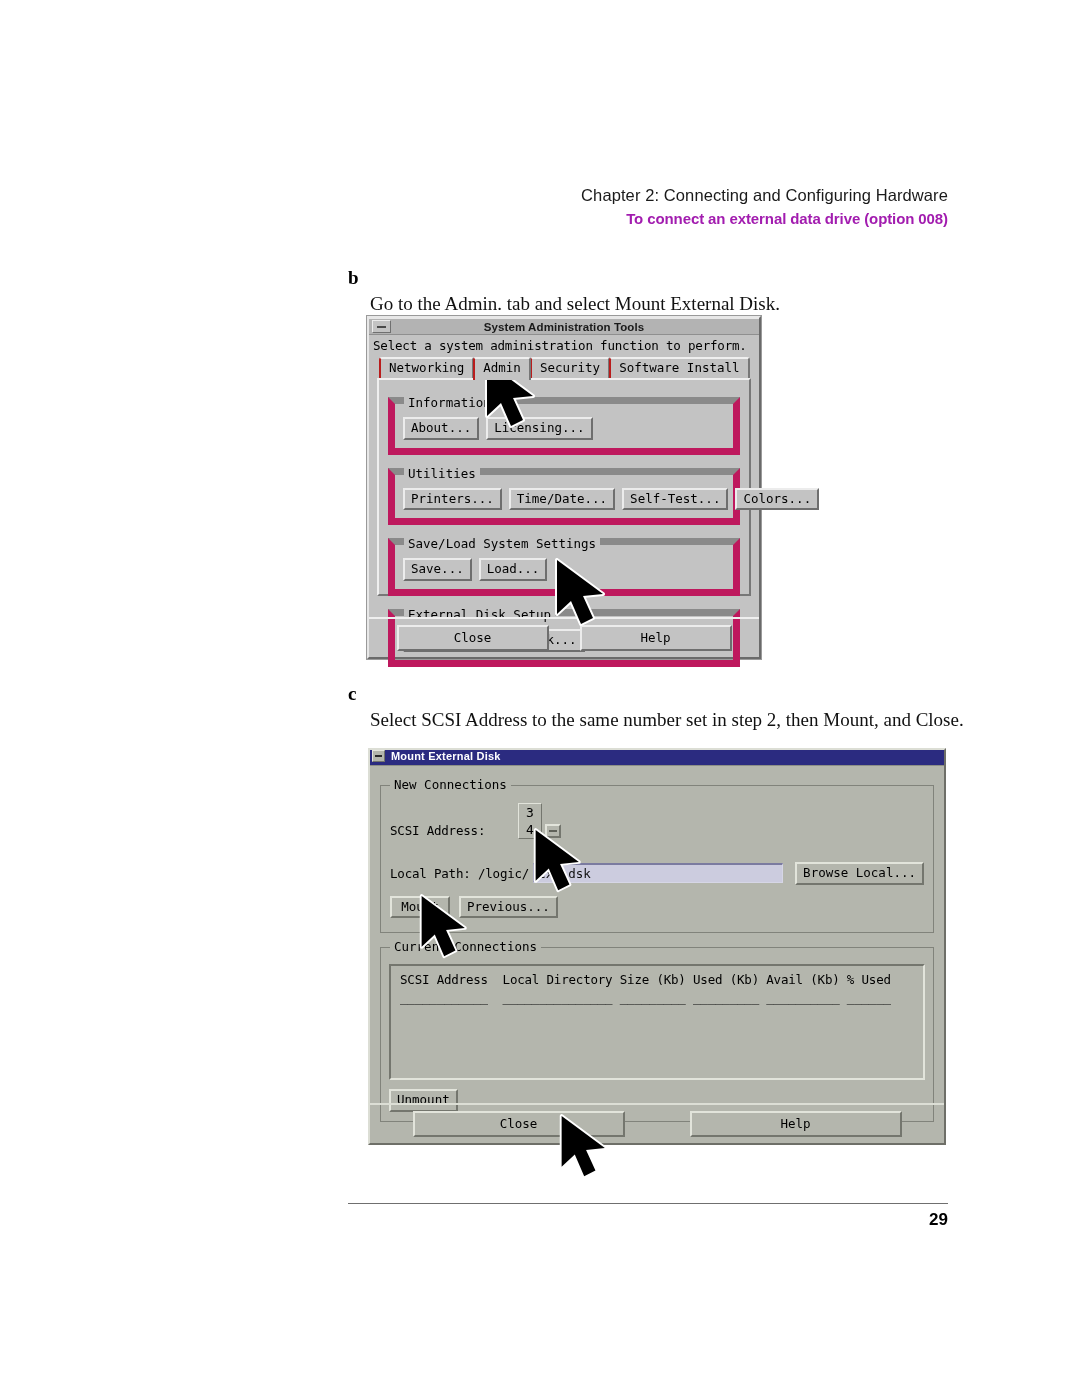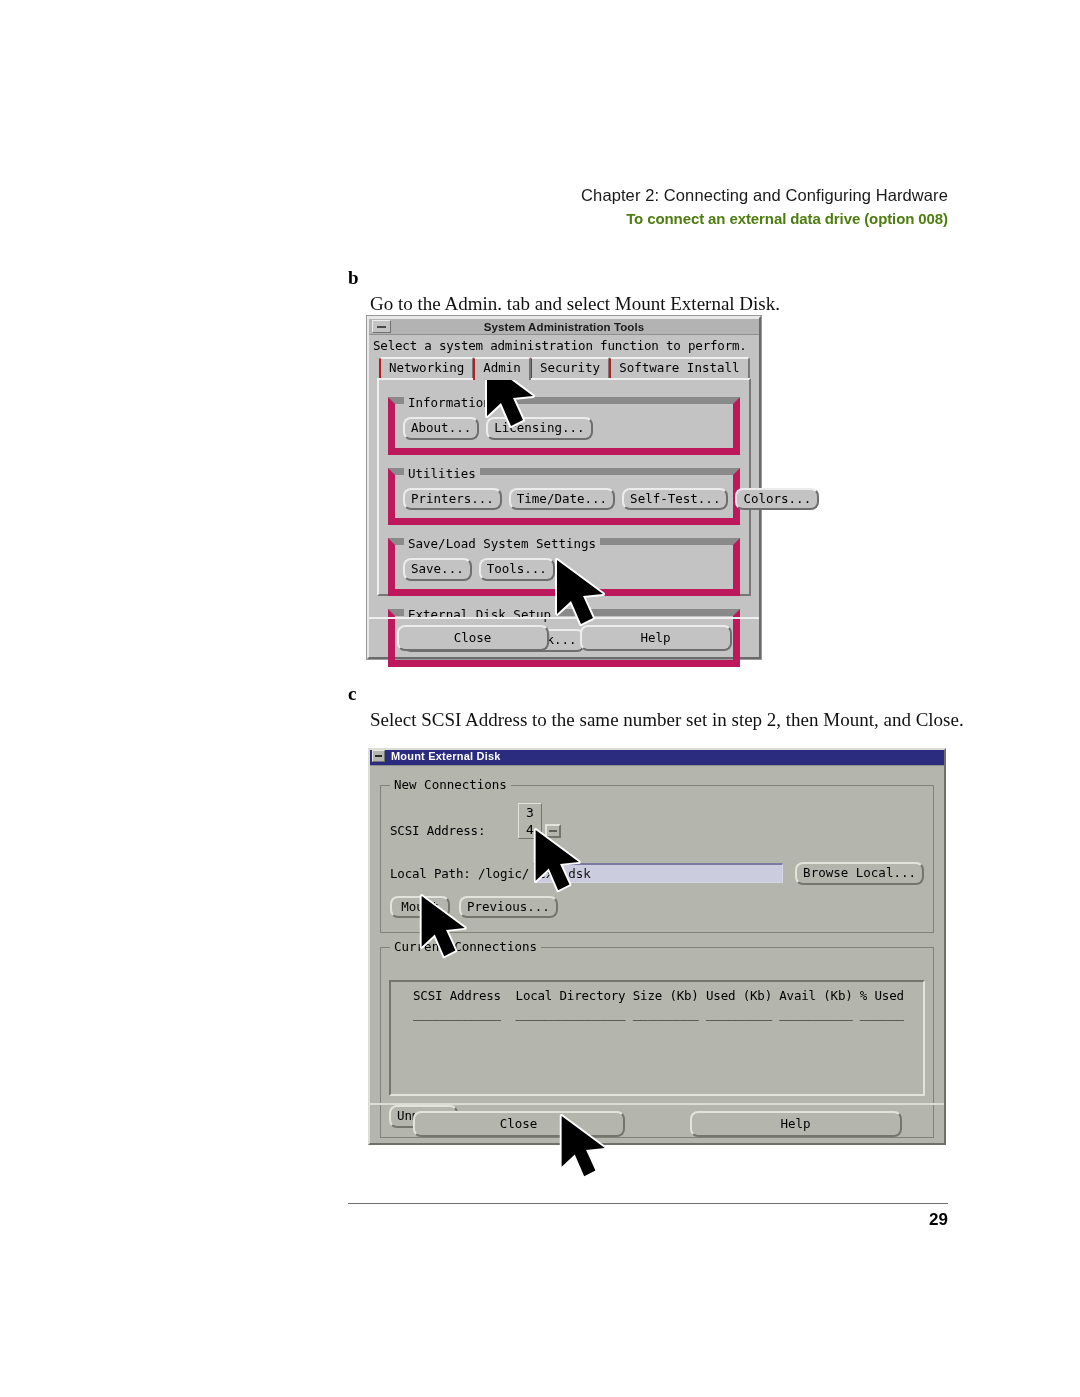--- a/index.html
+++ b/index.html
@@ -15,21 +15,21 @@
 
   
   .page-header { position:absolute; left:348px; top:184px; width:600px; text-align:right; }
   .chapter-line {
     font-family:"Liberation Sans", sans-serif;
     font-size:16.5px; font-weight:400; color:#1a1a1a;
     letter-spacing:.1px; line-height:1.35;
   }
   .section-line {
     font-family:"Liberation Sans", sans-serif;
-    font-size:15px; font-weight:700; color:#4d7c0f;
+    font-size:15px; font-weight:700; color:#a21caf;
     margin-top:3px; line-height:1.35; letter-spacing:-.1px;
   }
 
   
   .step { position:absolute; display:flex; }
   .step-letter {
     font-family:"Liberation Serif", serif;
     font-weight:700; font-size:19px; width:22px; flex:0 0 22px;
   }
   .step-text {
@@ -41,21 +41,20 @@
 
   
   .m-btn {
     font-family:"DejaVu Sans Mono", monospace;
     font-size:12.5px; color:#000;
     background:#c3c3c3;
     border-top:2px solid #ececec; border-left:2px solid #ececec;
     border-right:2px solid #6e6e6e; border-bottom:2px solid #6e6e6e;
     padding:1px 6px 2px 6px; display:inline-block; white-space:nowrap;
     line-height:1.25;
-    border-radius:8px;
   }
   .m-group {
     border:7px solid #be185d;
     border-top-color:#8a8a8a;
     position:relative; margin-top:9px;
   }
   .m-group > .m-legend {
     position:absolute; top:-9px; left:9px;
     background:#c3c3c3; padding:0 4px;
     font-family:"DejaVu Sans Mono", monospace; font-size:12.5px;
@@ -182,24 +181,24 @@
     border-top:2px solid #7b7ba0; border-left:1px solid #9b9bb8;
     border-right:1px solid #d6d6e6; border-bottom:1px solid #d6d6e6;
     display:flex; align-items:center; padding-left:4px;
     font-family:"DejaVu Sans Mono", monospace; font-size:12.5px; color:#111;
     position:relative;
   }
   .path-input .caret { position:absolute; left:1px; top:2px; bottom:2px; width:1px; background:#4a4a70; }
   .mount-row { display:flex; gap:9px; margin-top:11px; }
 
   .cc-list {
-    background:#b4b6ad; height:116px; margin-top:18px;
+    background:#b4b6ad; height:116px; margin-top:2px;
     border-top:2px solid #74766e; border-left:2px solid #74766e;
     border-right:2px solid #e2e4db; border-bottom:2px solid #e2e4db;
-    padding:5px 22px; font-family:"DejaVu Sans Mono", monospace; font-size:12.5px;
+    padding:5px 9px; font-family:"DejaVu Sans Mono", monospace; font-size:12.5px;
     white-space:pre; line-height:1.45; letter-spacing:-.2px;
   }
   #dlg-med .footer {
     position:absolute; left:0; right:0; bottom:0; height:40px;
     border-top:2px solid #dcded5;
     display:flex; align-items:center; justify-content:space-around; padding:0 10px;
   }
   #dlg-med .footer .m-btn { width:212px; text-align:center; padding-top:3px; padding-bottom:4px; }
 
   
@@ -260,21 +259,21 @@
         <div class="m-btn">Time/Date...</div>
         <div class="m-btn">Self-Test...</div>
         <div class="m-btn">Colors...</div>
       </div>
     </div>
 
     <div class="m-group">
       <div class="m-legend">Save/Load System Settings</div>
       <div class="btnrow">
         <div class="m-btn">Save...</div>
-        <div class="m-btn">Tools...</div>
+        <div class="m-btn">Load...</div>
       </div>
     </div>
 
     <div class="m-group">
       <div class="m-legend">External Disk Setup</div>
       <div class="btnrow">
         <div class="m-btn">Mount External Disk...</div>
       </div>
     </div>
 

